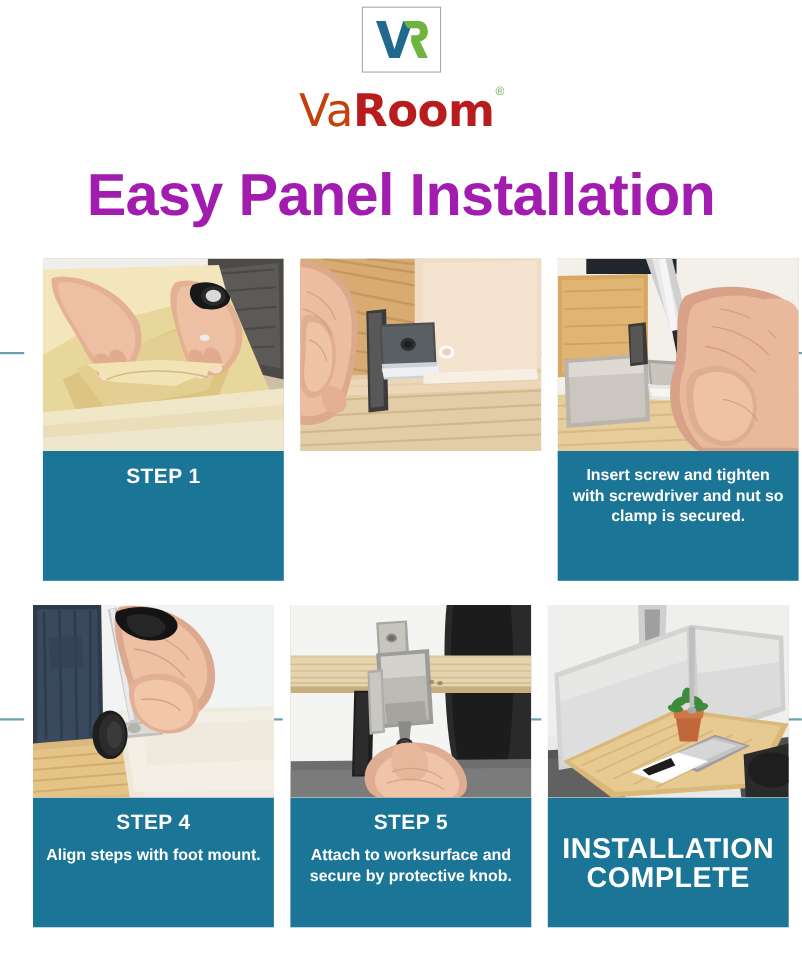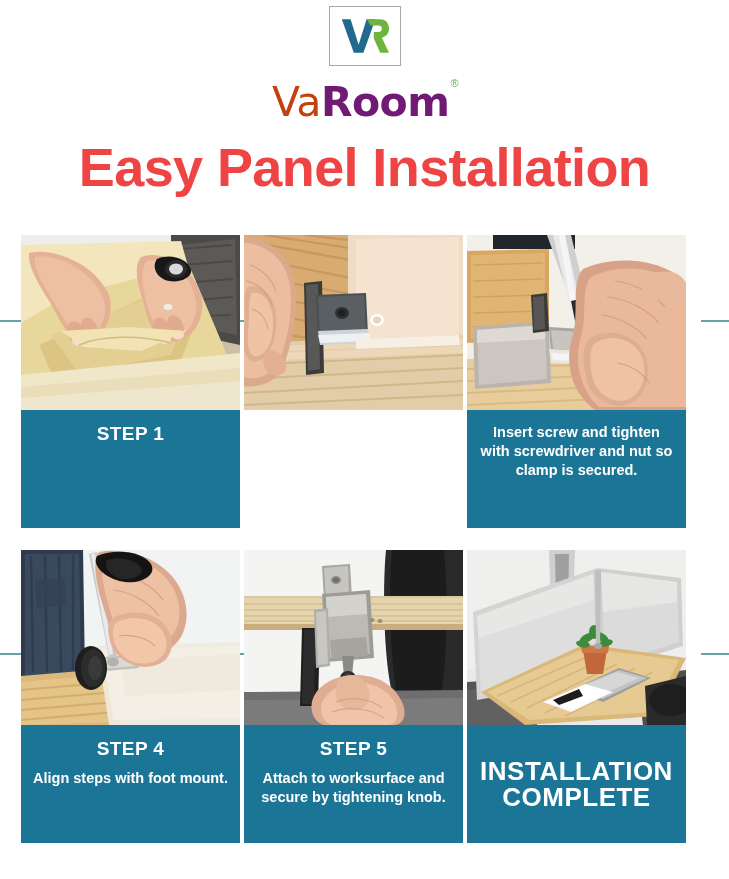--- a/index.html
+++ b/index.html
@@ -17,34 +17,34 @@
     width:72px; height:60px; margin:0 auto;
     border:1px solid #a8a8a8; background:#fff;
     display:flex; align-items:center; justify-content:center;
   }
   .logo-mark svg { display:block; }
   .logo-word {
     margin-top:9px; font-size:41px; line-height:44px; letter-spacing:-0.5px;
     position:relative; display:inline-block;
   }
   .logo-va { color:#c2410c; font-weight:400; font-family:"DejaVu Sans", sans-serif; }
-  .logo-room { color:#701a75; font-weight:700; font-family:"DejaVu Sans", sans-serif; }
+  .logo-room { color:#b91c1c; font-weight:700; font-family:"DejaVu Sans", sans-serif; }
   .logo-reg { color:#6aad4a; font-size:11px; vertical-align:super; position:relative; top:-14px; left:1px; }
 
   
   .title {
-    position:absolute; left:0; top:136px; width:729px; text-align:center;
-    font-size:54px; line-height:62px; font-weight:700; color:#ef4444;
+    position:absolute; left:0; top:146px; width:729px; text-align:center;
+    font-size:54px; line-height:62px; font-weight:700; color:#a21caf;
     letter-spacing:-0.6px; font-family:"Liberation Sans", sans-serif;
   }
 
   
   .grid { position:absolute; left:21px; top:235px; width:687px; }
-  .row { display:flex; gap:4px; }
-  .row + .row { margin-top:22px; }
+  .row { display:flex; gap:15px;margin-left:18px; }
+  .row + .row { margin-top:22px;justify-content:center; }
   .cell { width:219px; }
 
   .photo {
     position:relative; width:219px; height:175px; overflow:hidden;
     background:#d9d2c6;
   }
   .photo svg { display:block; width:219px; height:175px; }
 
   .caption {
     width:219px; background:#1a7596; color:#ffffff;
@@ -387,21 +387,21 @@
               <path d="M92 152 C106 146 126 148 138 158"></path>
               <path d="M88 162 C104 156 126 158 140 168"></path>
             </g>
 
             <ellipse cx="128" cy="70" rx="2.5" ry="2" fill="#9a8e74"></ellipse>
             <ellipse cx="136" cy="71" rx="2.5" ry="2" fill="#9a8e74"></ellipse>
           </svg>
         </div>
         <div class="caption">
           <div class="cap-step">STEP 5</div>
-          <div class="cap-text">Attach to worksurface and secure by tightening knob.</div>
+          <div class="cap-text">Attach to worksurface and secure by protective knob.</div>
         </div>
       </div>
 
       <div class="cell r2">
         <div class="photo">
           <svg viewBox="0 0 219 175" preserveAspectRatio="none" aria-hidden="true">
             <rect width="219" height="175" fill="#e9e9e9"></rect>
             <path d="M0 0 L219 0 L219 120 L0 120 Z" fill="#efefee"></path>
             <path d="M82 0 L108 0 L106 60 L84 58 Z" fill="#cfcfcf"></path>
             <path d="M88 4 L102 4 L101 54 L89 52 Z" fill="#9f9f9f"></path>

